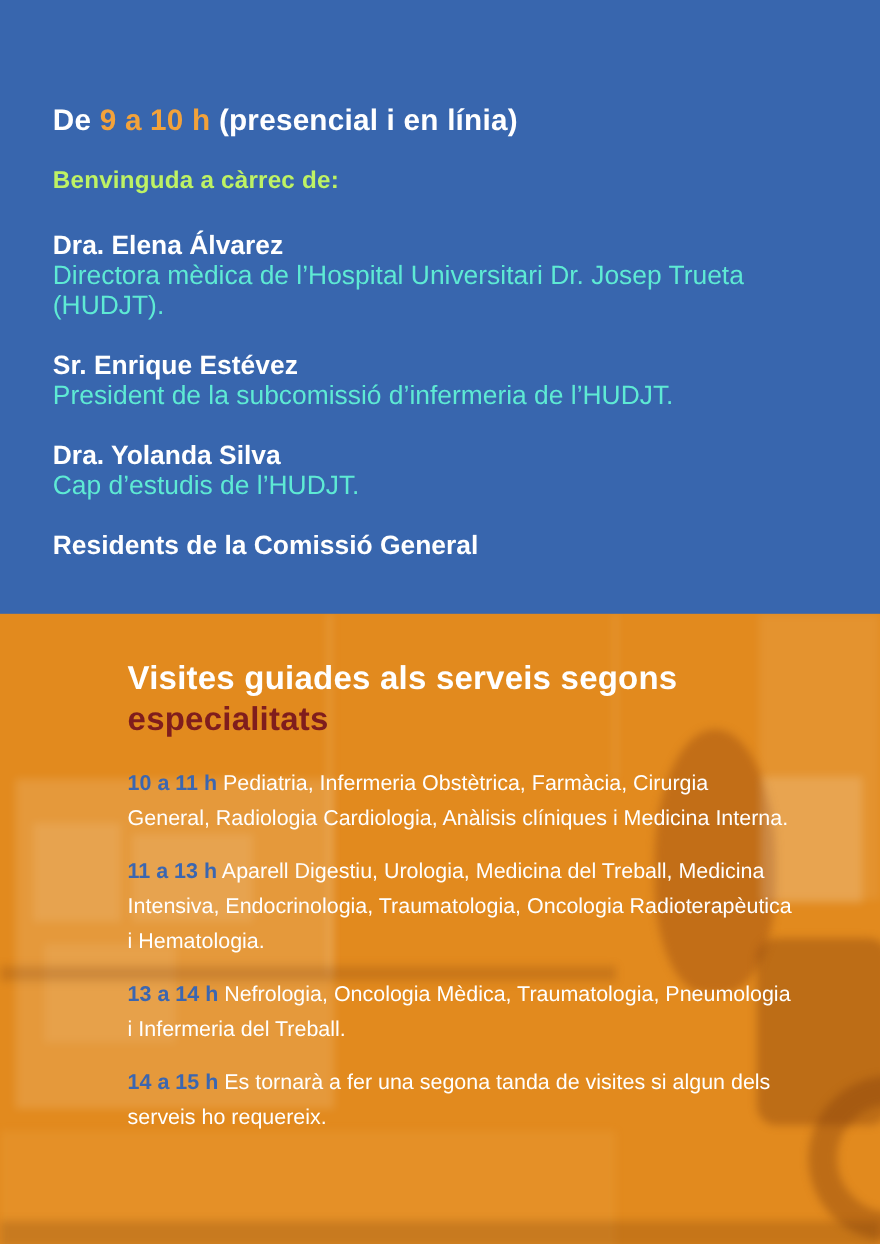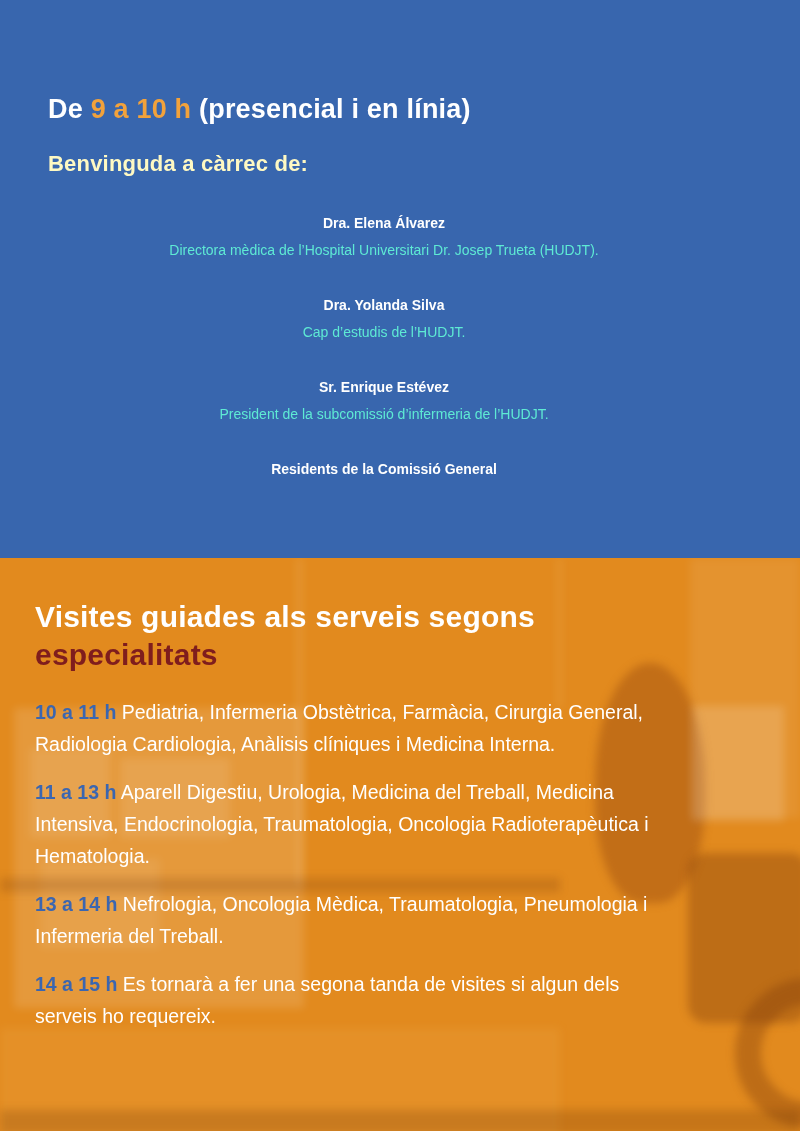--- a/index.html
+++ b/index.html
@@ -29,29 +29,28 @@
     font-size: 27px;
     font-weight: 800;
     line-height: 34px;
     margin: 0 0 25px 0;
     letter-spacing: 0.2px;
   }
   .accent-orange { color: #F2A23B; }
   .welcome-heading {
     font-size: 22px;
     font-weight: 800;
-    color: #fef9c3;
+    color: #bef264;
     margin: 0 0 33px 0;
     letter-spacing: 0.2px;
   }
   .speaker {
     margin-bottom: 28px;
-    font-size: 14px;
+    font-size: 24px;
     line-height: 27px;
-    text-align: center;
   }
   .speaker-name { font-weight: 700; }
   .speaker-role { font-weight: 400; color: #5eead4; }
 
   
   .section-orange {
     position: relative;
     width: 800px;
     height: 573px;
     background: #E28A1E;
@@ -70,21 +69,21 @@
   .shape-monitor { left: 692px; top: 148px; width: 92px; height: 115px; background: rgba(255,255,255,0.16); }
   .shape-chair-back { left: 688px; top: 295px; width: 120px; height: 170px; background: rgba(120,55,10,0.35); border-radius: 18px; }
   .shape-desk { left: 0; top: 320px; width: 560px; height: 14px; background: rgba(120,55,10,0.22); }
   .shape-floor { left: 0; top: 470px; width: 560px; height: 110px; background: rgba(255,205,130,0.10); }
   .shape-wheel { left: 735px; top: 420px; width: 150px; height: 150px; border: 26px solid rgba(130,60,10,0.38); border-radius: 50%; background: transparent; }
   .shape-bottom-shadow { left: 0; top: 552px; width: 800px; height: 24px; background: rgba(100,45,5,0.22); }
 
   .orange-content {
     position: relative;
     z-index: 2;
-    padding: 40px 78px 0 35px;
+    padding: 40px 78px 0 116px;
   }
   .visits-heading {
     font-size: 30px;
     font-weight: 800;
     line-height: 38px;
     margin: 0 0 22px 0;
     color: #ffffff;
     letter-spacing: 0.2px;
   }
   .accent-blue { color: #7f1d1d; }
@@ -113,27 +112,27 @@
     </h1>
 
     <h2 class="welcome-heading">Benvinguda a càrrec de:</h2>
 
     <div class="speaker">
       <div class="speaker-name">Dra. Elena Álvarez</div>
       <div class="speaker-role">Directora mèdica de l’Hospital Universitari Dr. Josep Trueta (HUDJT).</div>
     </div>
 
     <div class="speaker">
-      <div class="speaker-name">Dra. Yolanda Silva</div>
-      <div class="speaker-role">Cap d’estudis de l’HUDJT.</div>
+      <div class="speaker-name">Sr. Enrique Estévez</div>
+      <div class="speaker-role">President de la subcomissió d’infermeria de l’HUDJT.</div>
     </div>
 
     <div class="speaker">
-      <div class="speaker-name">Sr. Enrique Estévez</div>
-      <div class="speaker-role">President de la subcomissió d’infermeria de l’HUDJT.</div>
+      <div class="speaker-name">Dra. Yolanda Silva</div>
+      <div class="speaker-role">Cap d’estudis de l’HUDJT.</div>
     </div>
 
     <div class="speaker">
       <div class="speaker-name">Residents de la Comissió General</div>
     </div>
   </section>
 
   <section class="section-orange">
 
     <div class="photo-backdrop">

